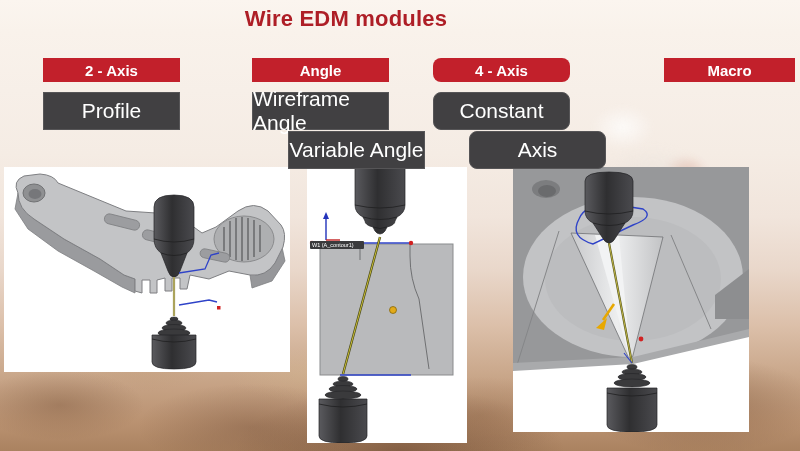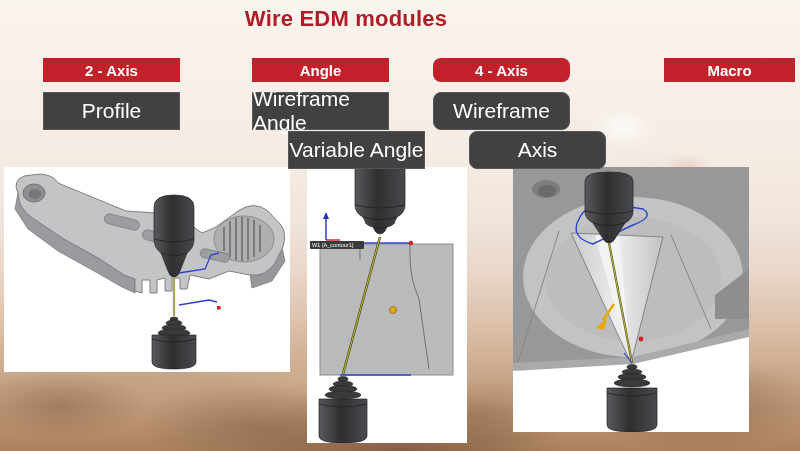--- a/index.html
+++ b/index.html
@@ -57,21 +57,21 @@
 <div class="page-title">Wire EDM modules</div>
 
 <div class="hdr-btn c1 r0">2 - Axis</div>
 <div class="hdr-btn c2 r0">Angle</div>
 <div class="hdr-btn c3 r0">4 - Axis</div>
 <div class="hdr-btn c4 r0">Macro</div>
 
 <div class="dark-btn c1 r1">Profile</div>
 <div class="dark-btn c2 r1">Wireframe Angle</div>
 <div class="dark-btn c2 r2">Variable Angle</div>
-<div class="dark-btn c3 r1">Wireframe</div>
+<div class="dark-btn c3 r1">Constant</div>
 <div class="dark-btn c3 r2">Axis</div>
 
 <div class="panel" id="panel-1">
 <svg width="286" height="205" viewBox="0 0 286 205">
   <defs>
     <linearGradient id="nozA" x1="0" y1="0" x2="1" y2="0">
       <stop offset="0" stop-color="#5A5A5E"></stop>
           <stop offset="0.45" stop-color="#2F2F31"></stop>
           <stop offset="1" stop-color="#4A4A4E"></stop>
     </linearGradient>

